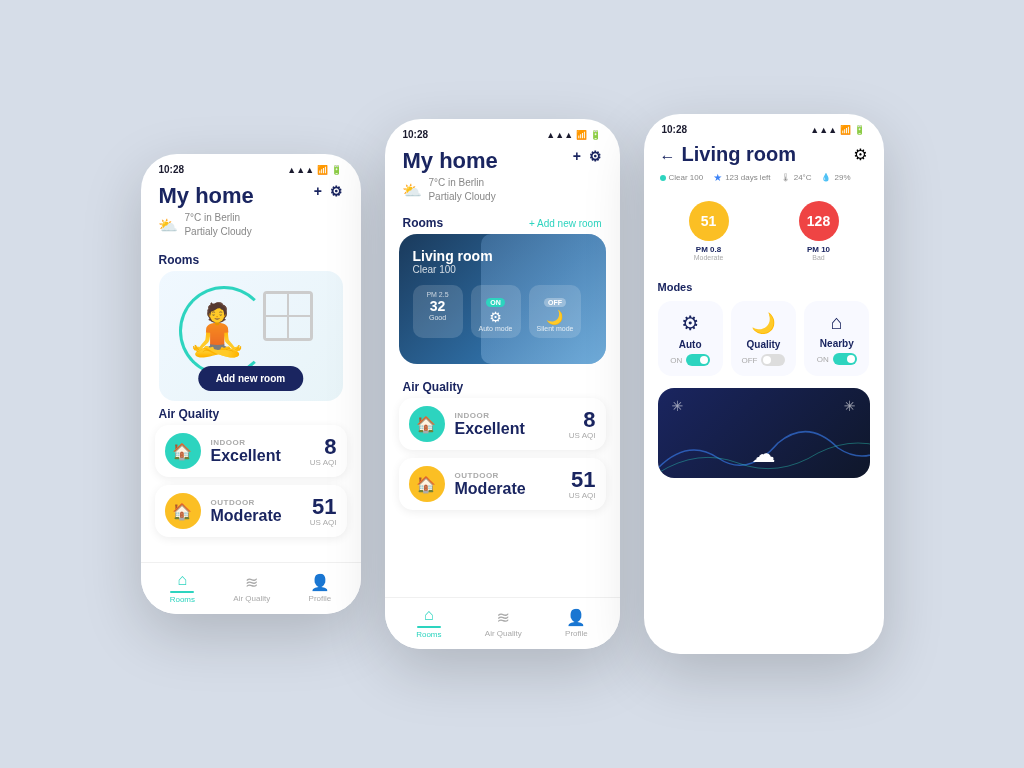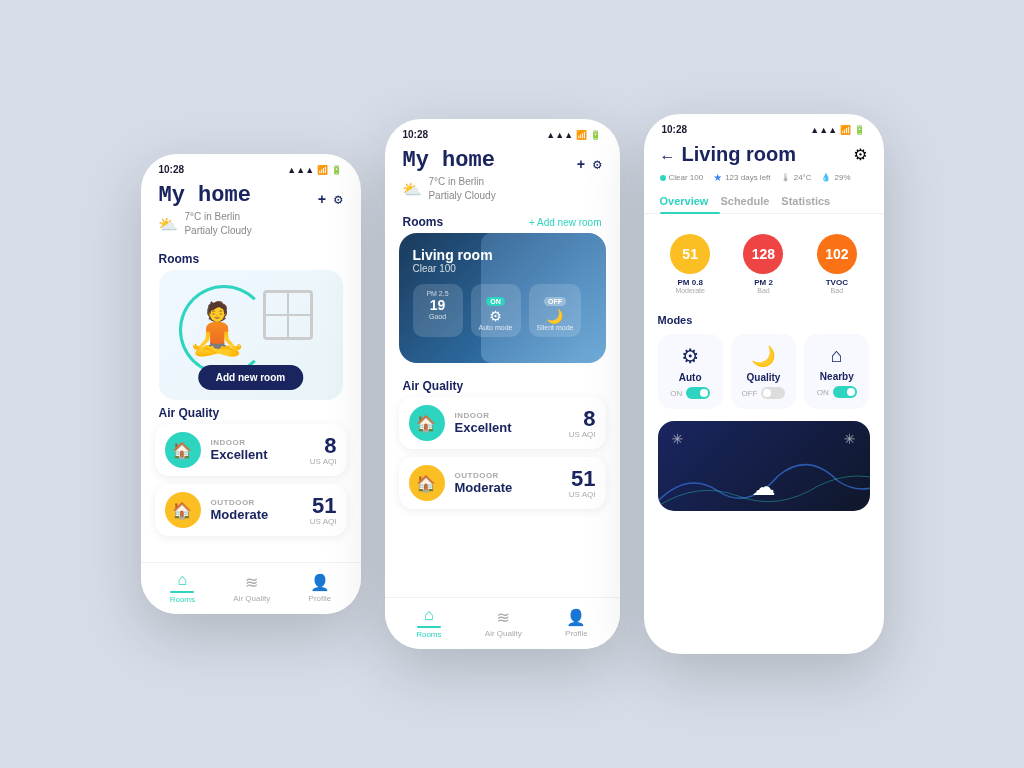--- a/index.html
+++ b/index.html
@@ -45,22 +45,21 @@
     .status-icons { display: flex; align-items: center; gap: 3px; font-size: 9px; }
 
     
     .app-header { padding: 4px 18px 8px; }
     .app-title {
       font-size: 22px;
       font-weight: 700;
       color: #1a2560;
       display: flex;
       justify-content: space-between;
-      align-items: flex-end;
-      font-family: Liberation Mono, monospace;
+      align-items: flex-start;
     }
     .header-actions { display: flex; gap: 8px; align-items: center; color: #1a2560; font-size: 14px; }
     .weather-row { display: flex; align-items: center; gap: 6px; margin-top: 2px; }
     .weather-icon { font-size: 16px; }
     .weather-text { font-size: 10px; color: #888; line-height: 1.4; }
 
     
     .section-label {
       font-size: 12px;
       font-weight: 700;
@@ -143,21 +142,21 @@
       display: flex;
       align-items: center;
       justify-content: center;
       font-size: 16px;
       flex-shrink: 0;
     }
     .aq-icon-green { background: #2dd4bf; }
     .aq-icon-yellow { background: #fbbf24; }
     .aq-info { flex: 1; }
     .aq-label { font-size: 8px; color: #aaa; font-weight: 600; text-transform: uppercase; letter-spacing: 0.5px; }
-    .aq-value { font-size: 13px; font-weight: 700; color: #1a2560; }
+    .aq-value { font-size: 16px; font-weight: 700; color: #1a2560; }
     .aq-number { text-align: right; }
     .aq-num { font-size: 22px; font-weight: 700; color: #1a2560; line-height: 1; }
     .aq-unit { font-size: 8px; color: #aaa; }
 
     
     .bottom-nav {
       display: flex;
       justify-content: space-around;
       align-items: center;
       padding: 8px 10px 10px;
@@ -553,21 +552,21 @@
 
     <div class="living-room-card">
       <div class="lr-bg">
         <div class="lr-sofa-hint"></div>
         <div class="lr-content">
           <div class="lr-title">Living room</div>
           <div class="lr-subtitle">Clear 100</div>
           <div class="lr-controls">
             <div class="lr-ctrl">
               <div class="lr-ctrl-label">PM 2.5</div>
-              <div class="lr-ctrl-value">19</div>
+              <div class="lr-ctrl-value">32</div>
               <div class="lr-ctrl-sub">Good</div>
             </div>
             <div class="lr-ctrl">
               <div class="badge-on">ON</div>
               <div class="lr-ctrl-icon">⚙</div>
               <div class="lr-ctrl-sub">Auto mode</div>
             </div>
             <div class="lr-ctrl">
               <div class="badge-off">OFF</div>
               <div class="lr-ctrl-icon">🌙</div>
@@ -652,46 +651,34 @@
       <div class="meta-item">
         <span>🌡</span>
         <span>24°C</span>
       </div>
       <div class="meta-item">
         <span>💧</span>
         <span>29%</span>
       </div>
     </div>
 
-    <div class="tabs-row">
-      <div class="tab active">Overview</div>
-      <div class="tab">Schedule</div>
-      <div class="tab">Statistics</div>
-    </div>
 
     <div class="metrics-row">
       <div class="metric-card">
         <div class="metric-circle mc-yellow">
           <span>51</span>
         </div>
         <div class="metric-name">PM 0.8</div>
         <div class="metric-status">Moderate</div>
       </div>
       <div class="metric-card">
         <div class="metric-circle mc-red">
           <span>128</span>
         </div>
-        <div class="metric-name">PM 2</div>
-        <div class="metric-status">Bad</div>
-      </div>
-      <div class="metric-card">
-        <div class="metric-circle mc-orange">
-          <span>102</span>
-        </div>
-        <div class="metric-name">TVOC</div>
+        <div class="metric-name">PM 10</div>
         <div class="metric-status">Bad</div>
       </div>
     </div>
 
     <div class="modes-section">
       <div class="modes-label">Modes</div>
       <div class="modes-row">
         <div class="mode-card">
           <span class="mode-icon">⚙</span>
           <span class="mode-name">Auto</span>

